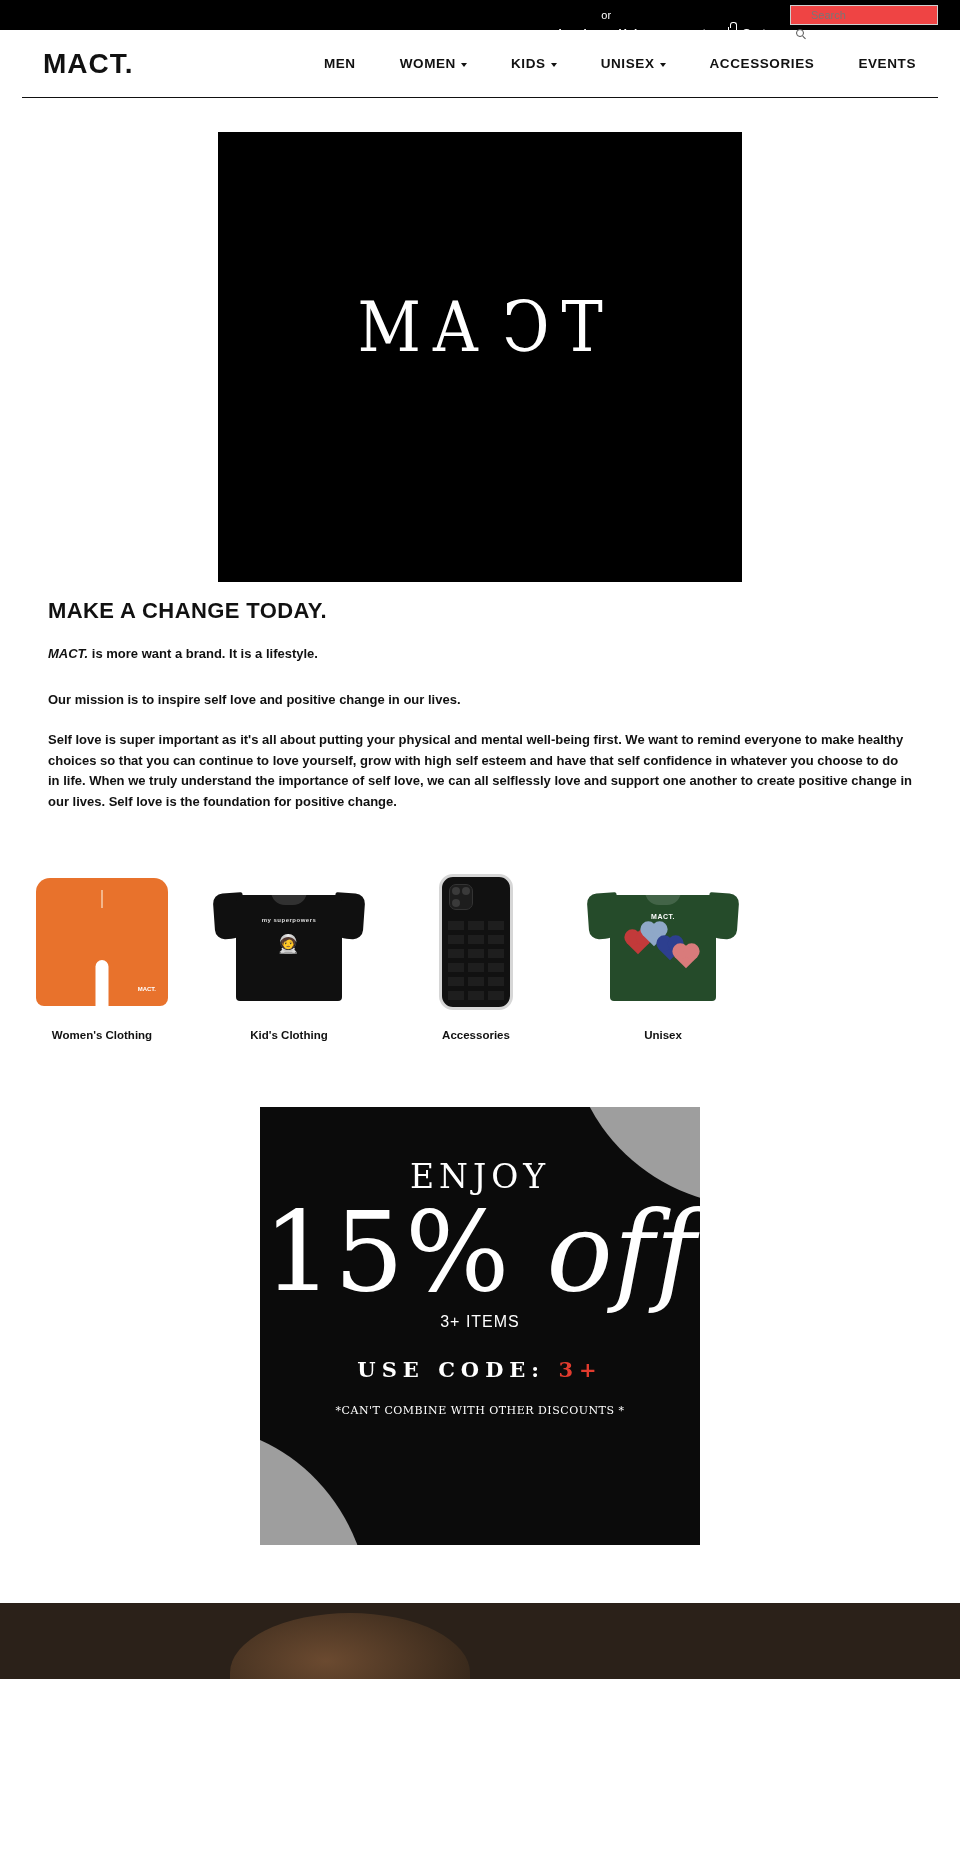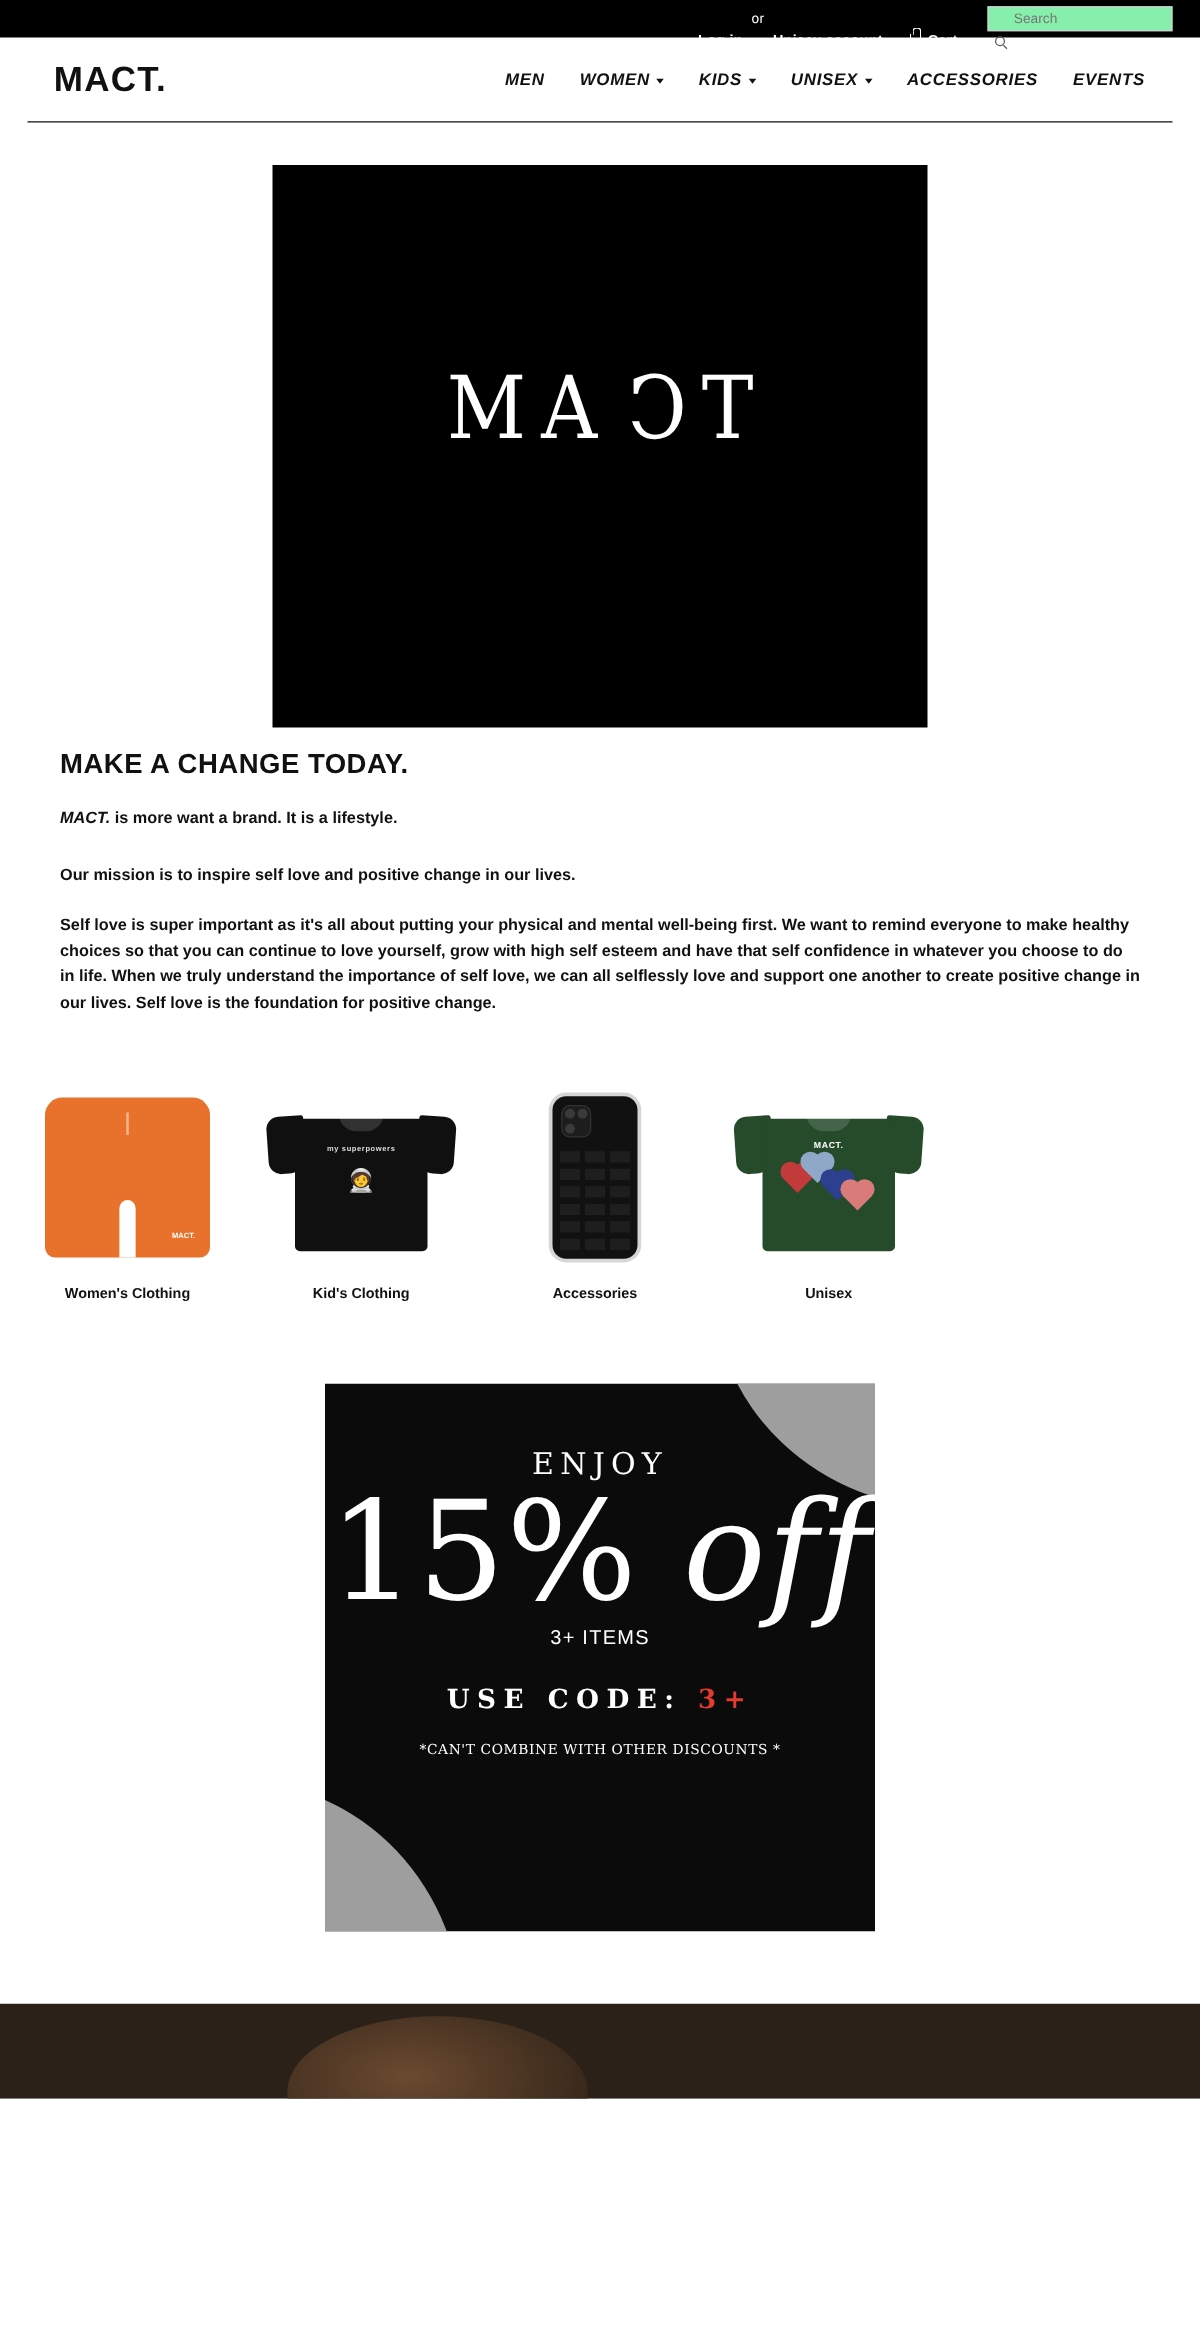--- a/index.html
+++ b/index.html
@@ -45,21 +45,21 @@
     position: absolute;
     top: -5px; left: 1px;
     width: 5px; height: 5px;
     border: 1.4px solid #ffffff;
     border-bottom: none;
     border-radius: 3px 3px 0 0;
   }
   .search-box {
     margin-left: 24px;
     width: 148px; height: 20px;
-    background: #86efac;
+    background: #ef4444;
     border: 1px solid #cfcfcf;
     display: flex; align-items: center;
     padding: 0 5px;
     position: relative;
   }
   .search-box .mag {
     width: 8px; height: 8px;
     border: 1.3px solid #555;
     border-radius: 50%;
     position: relative;
@@ -98,22 +98,21 @@
     font-size: 28px;
     font-weight: bold;
     letter-spacing: 1px;
     color: #111;
     margin-left: -1px;
   }
   .nav {
     margin-left: auto;
     display: flex;
     align-items: center;
-    gap: 0;
-    font-style: italic;
+    gap: 16px;
   }
   .nav-item {
     font-size: 13.5px;
     font-weight: bold;
     letter-spacing: .6px;
     color: #111;
     padding: 0 14px;
     display: flex;
     align-items: baseline;
     gap: 5px;
@@ -349,21 +348,21 @@
   .promo .blob-bl {
     position: absolute;
     left: -70px; bottom: -70px;
     width: 180px; height: 190px;
     background: #9e9e9e;
     border-radius: 0 100% 0 0;
   }
   .promo .enjoy {
     position: relative;
     margin-top: 50px;
-    font-size: 24px;
+    font-size: 33px;
     letter-spacing: 5px;
   }
   .promo .big {
     position: relative;
     margin-top: 4px;
     font-size: 110px;
     line-height: .95;
     letter-spacing: 1px;
   }
   .promo .big .off { font-style: italic; }

